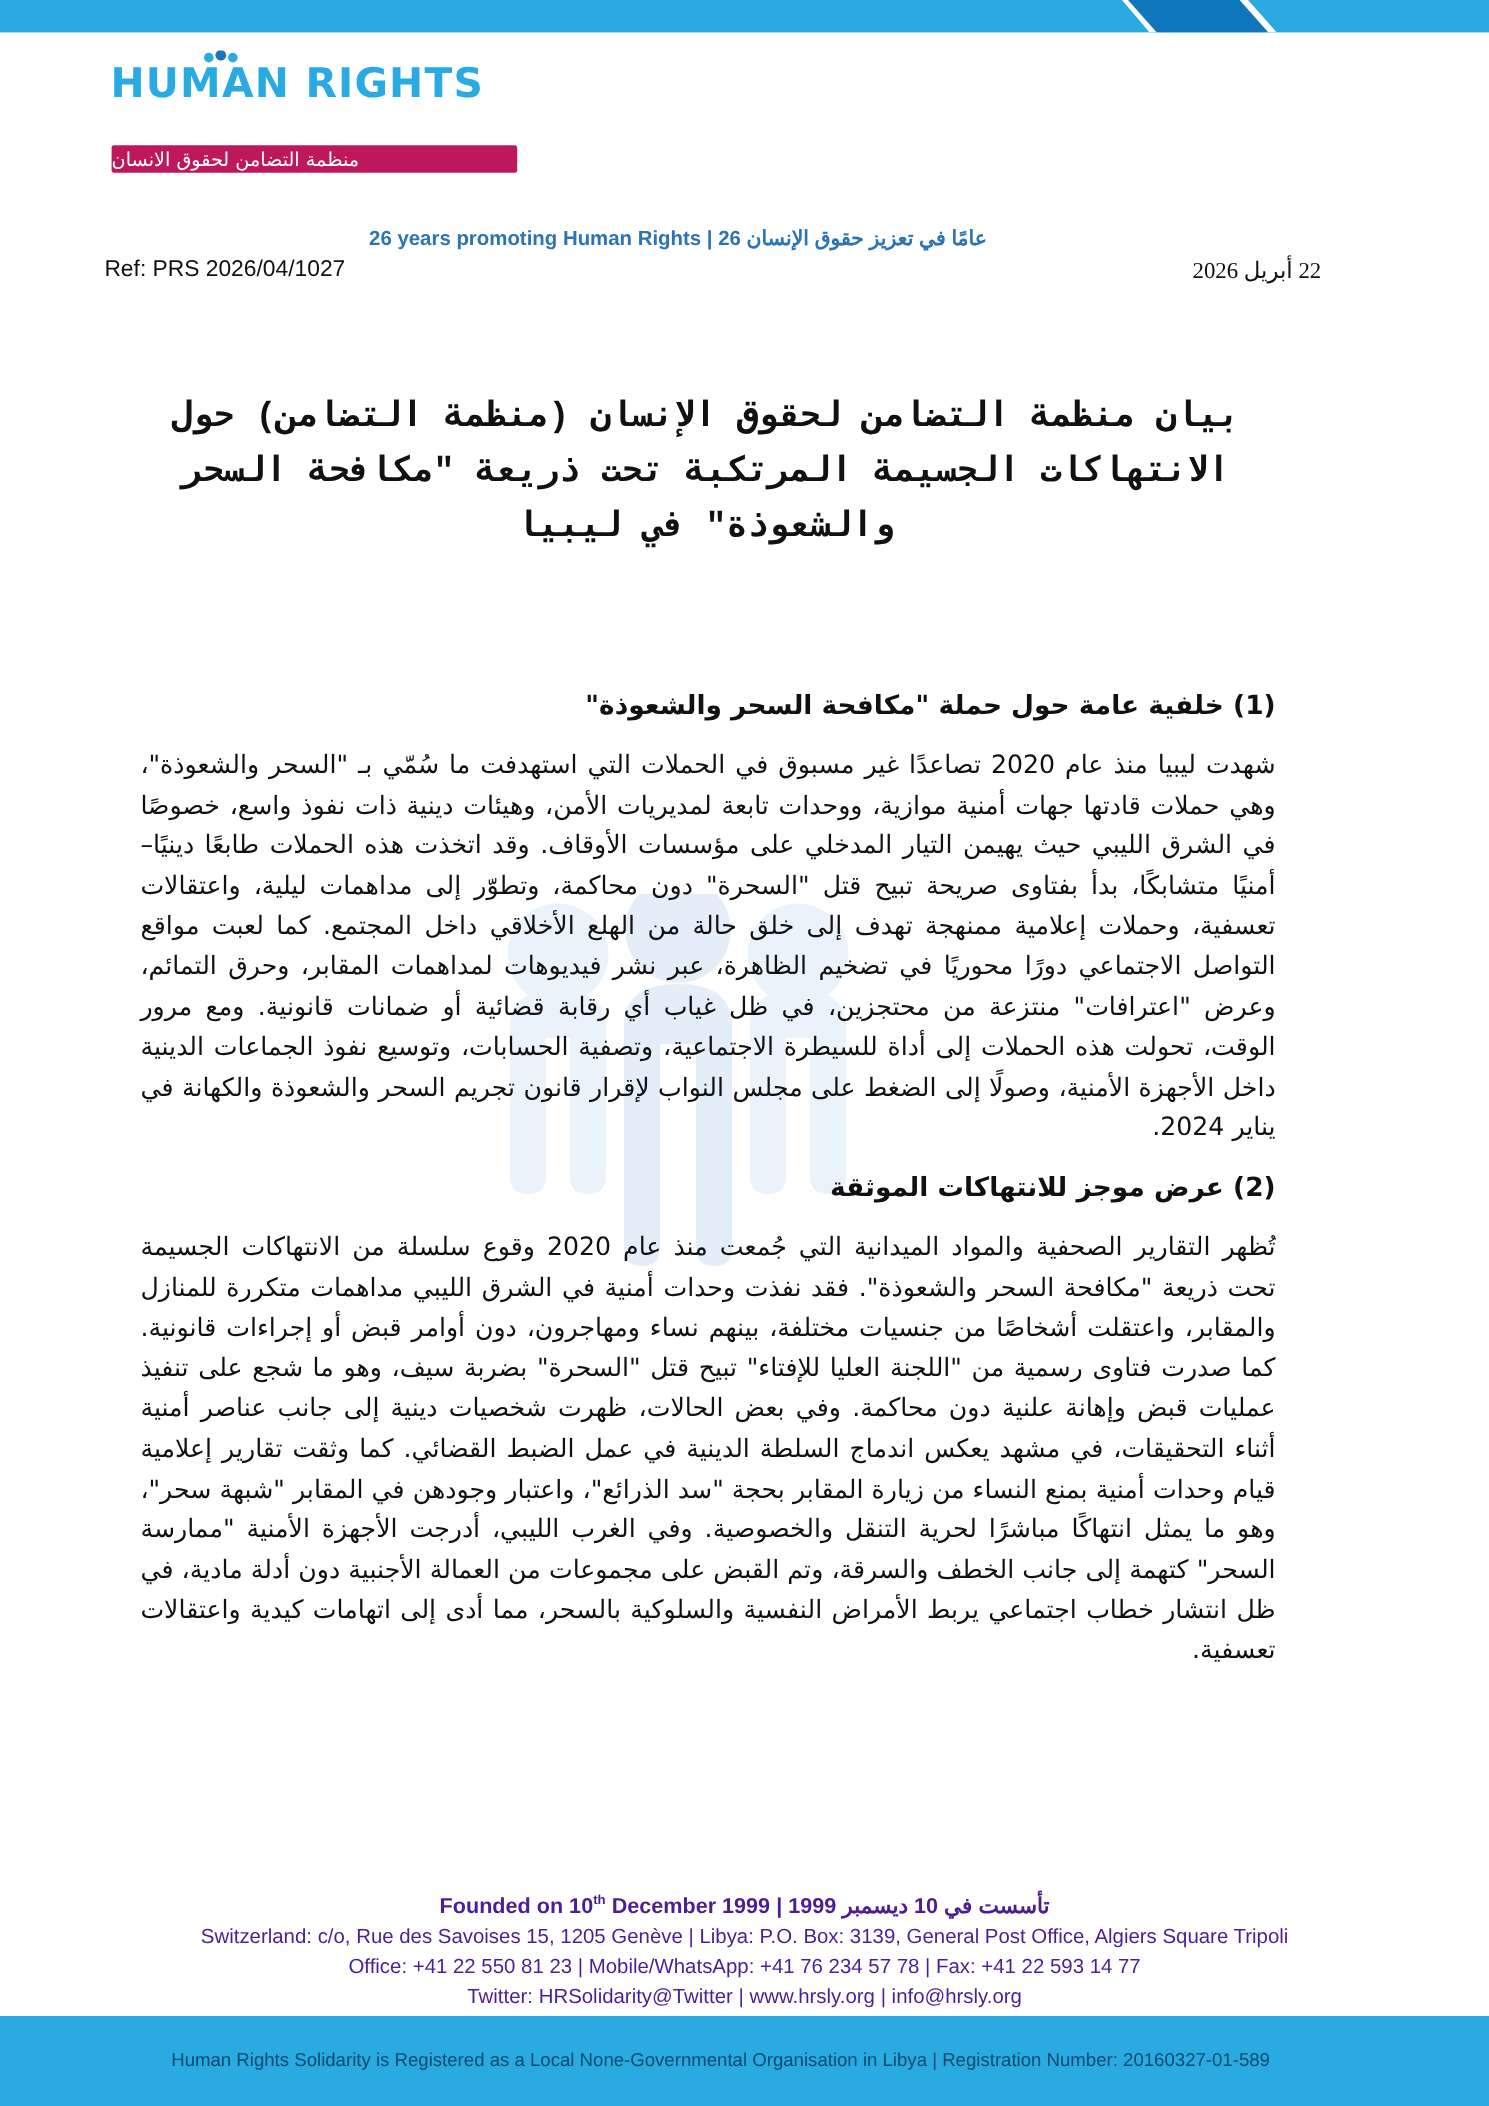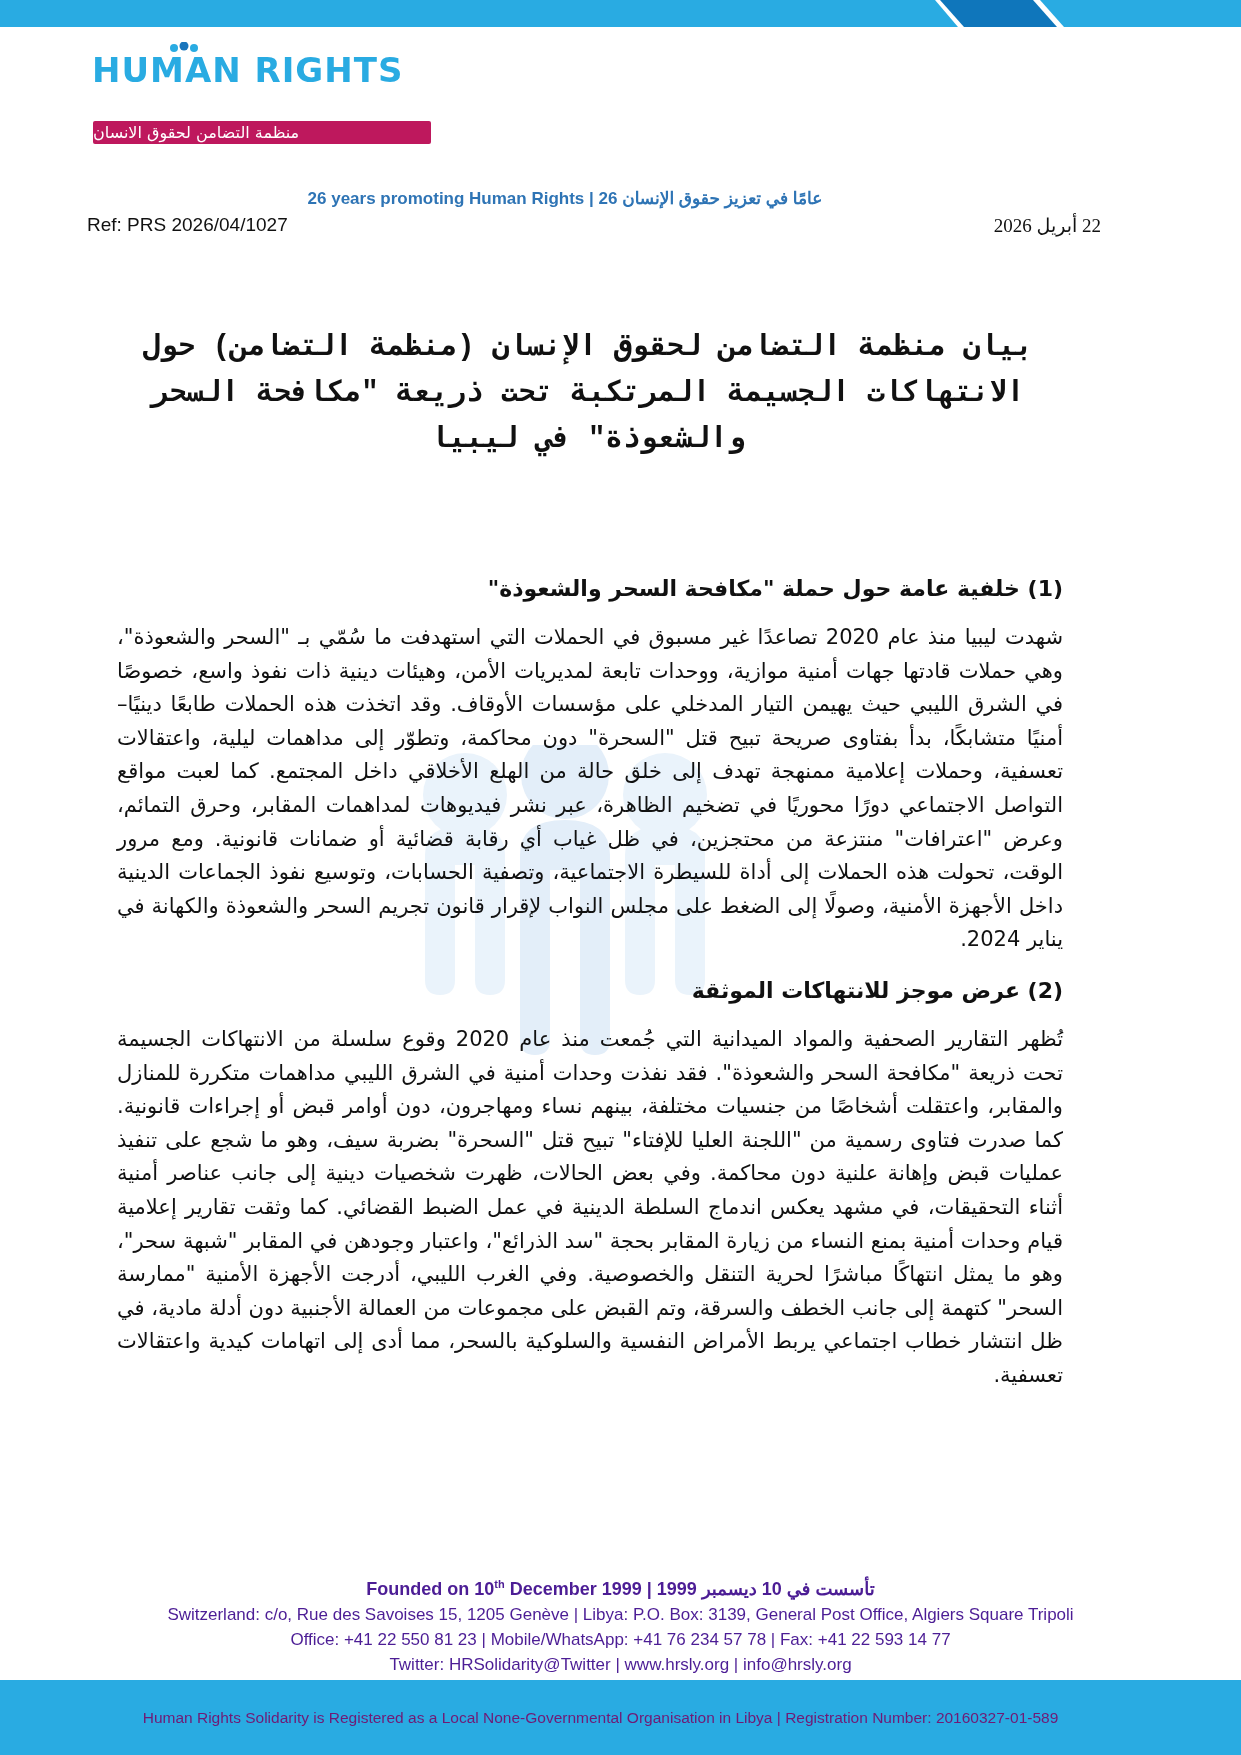--- a/index.html
+++ b/index.html
@@ -51,21 +51,21 @@
   }
   
   .footer-info {
     position: absolute; left: 0; width: 1241px; top: 1572px; text-align: center; color: #4c1d95;
     font-family: "Liberation Sans", sans-serif; font-size: 17px; line-height: 25px;
   }
   .footer-info .founded { font-weight: bold; font-size: 18px; }
   .footer-info sup { font-size: 11px; }
   .bottom-bar {
     position: absolute; left: 0; top: 1680px; width: 1241px; height: 75px; background: #29abe2;
-    color: #701a75; font-family: "Liberation Sans", sans-serif; font-size: 15.5px; line-height: 75px;
+    color: #0c4a6e; font-family: "Liberation Sans", sans-serif; font-size: 15.5px; line-height: 75px;
     text-align: center; box-sizing: border-box; padding-right: 40px;
   }
 </style>
 </head>
 <body>
 
 <div class="top-bar">
   <svg width="1241" height="27" viewBox="0 0 1241 27">
     <polygon points="938,0 1035,0 1058,27 962,27" fill="#0f76bb"></polygon>
     <polygon points="935,0 940,0 964,27 958,27" fill="#ffffff"></polygon>

